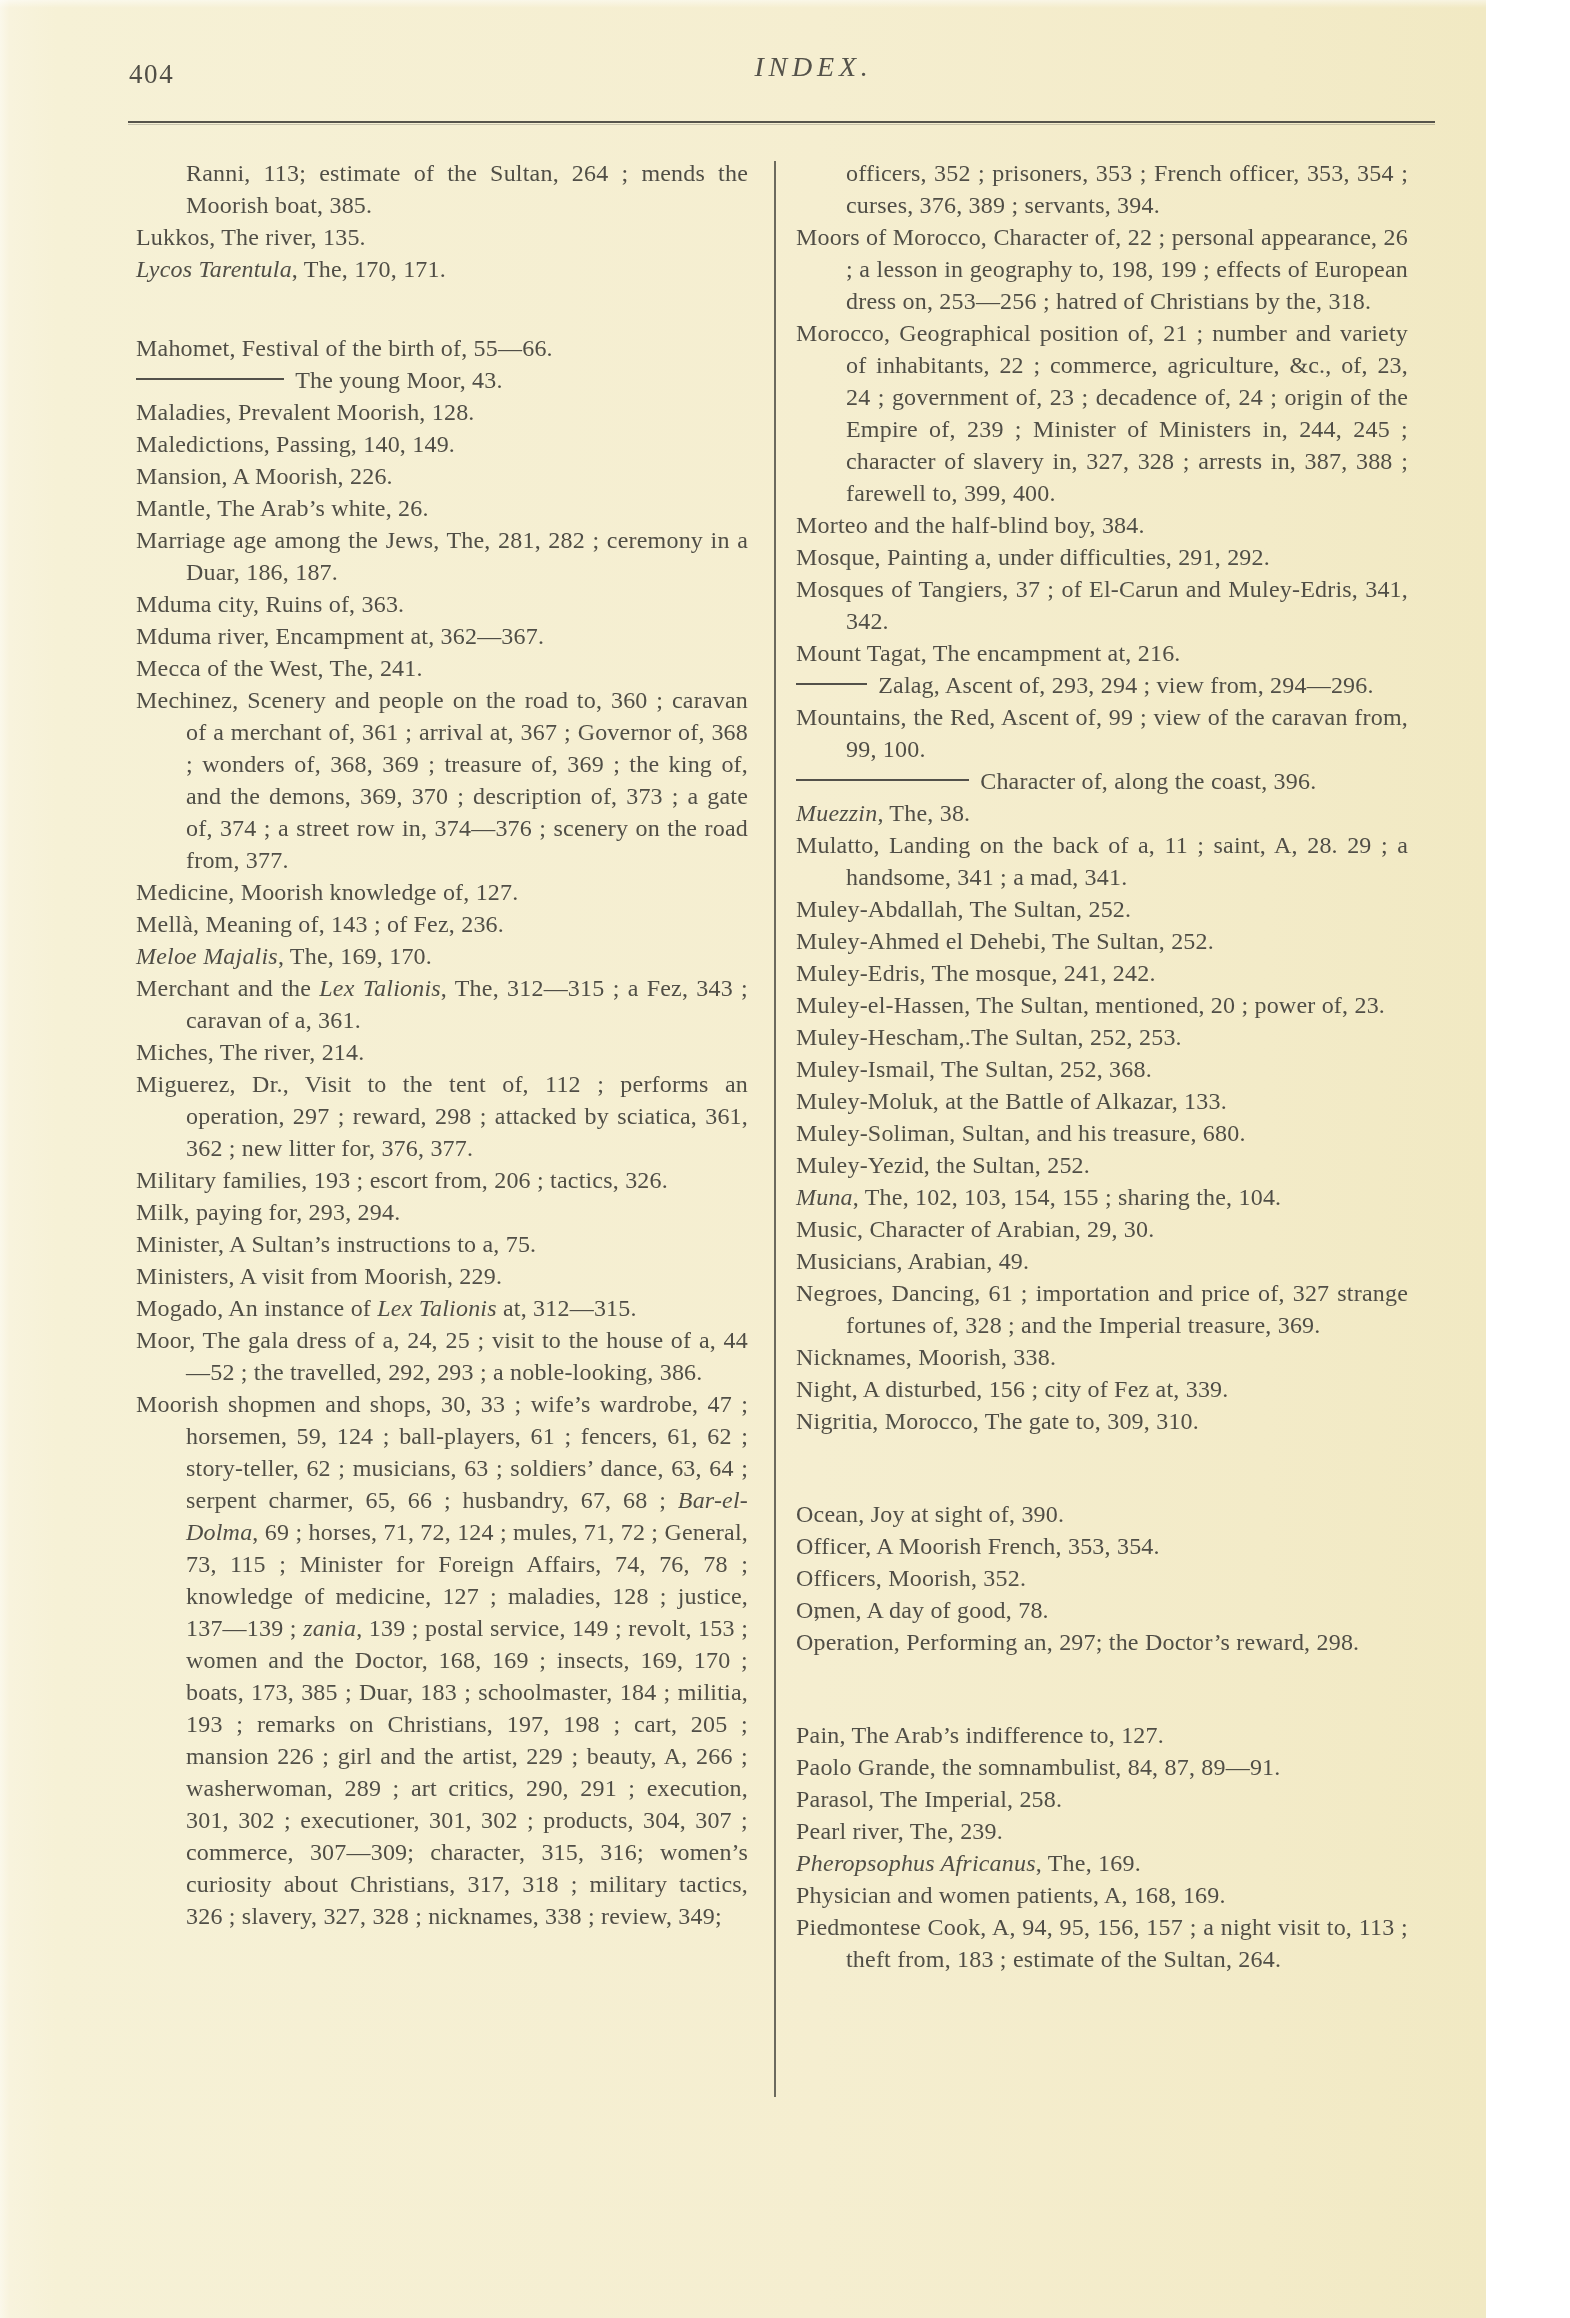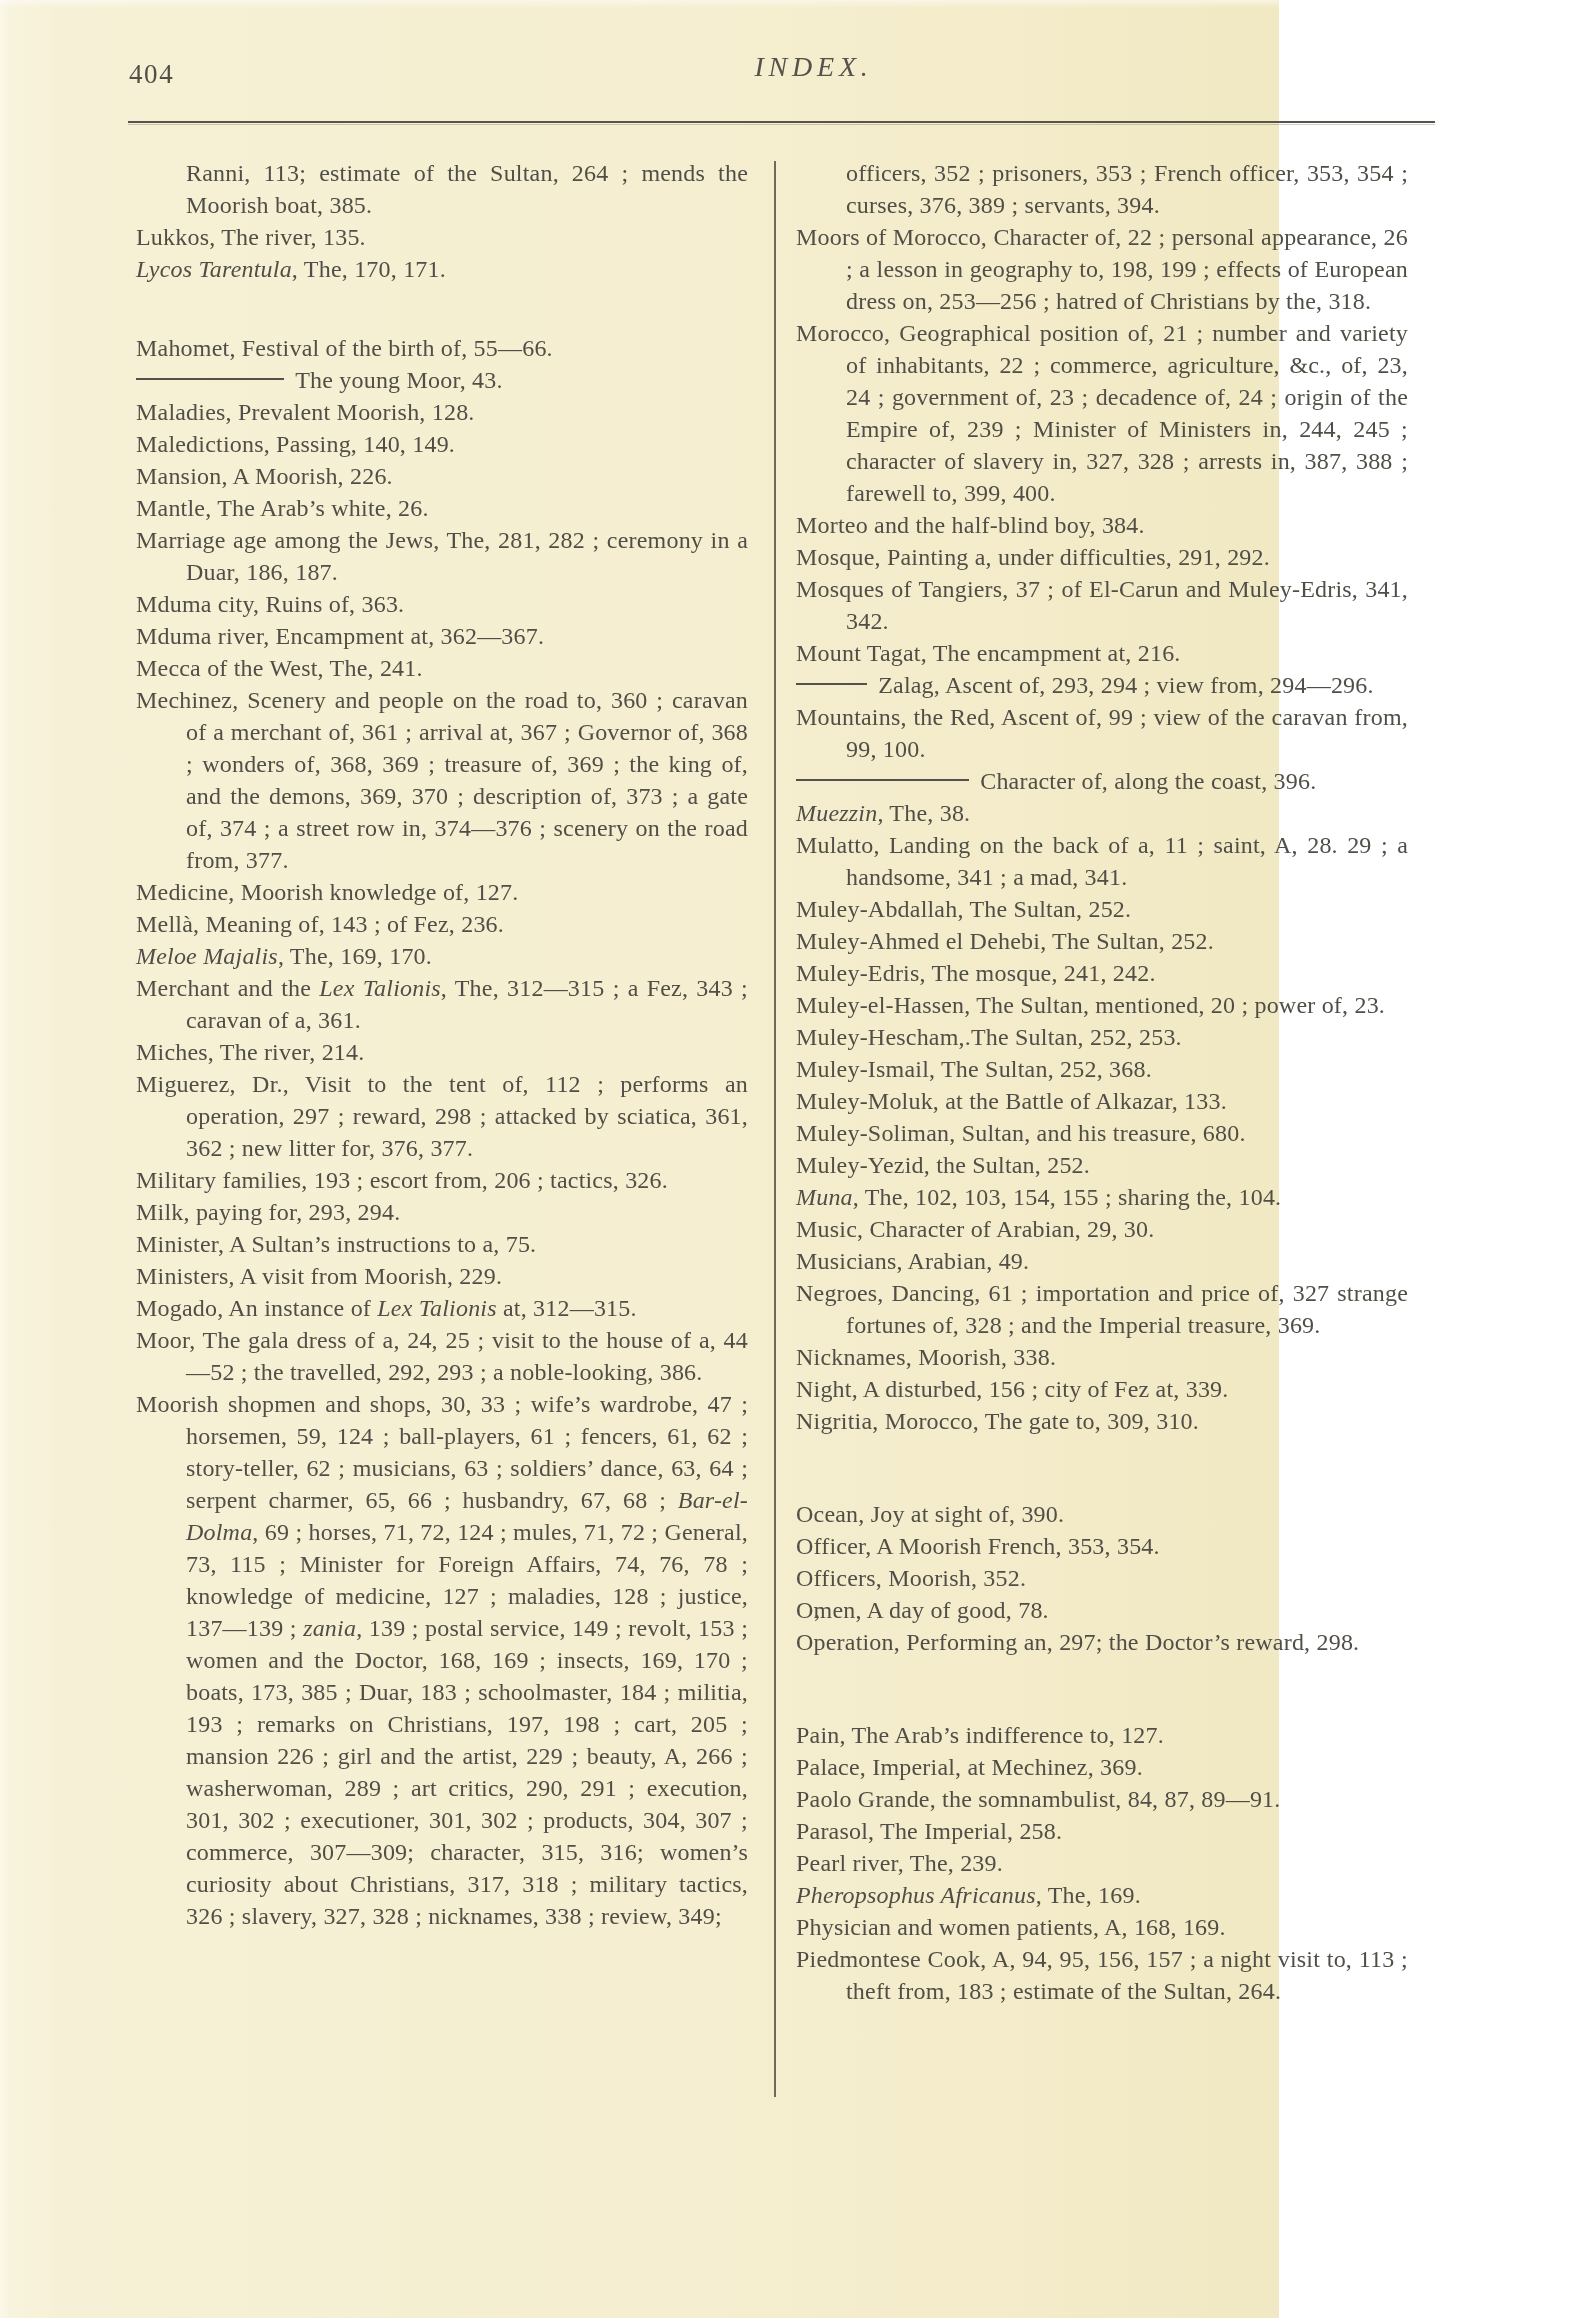--- a/index.html
+++ b/index.html
@@ -1,18 +1,18 @@
 <!DOCTYPE html>
 <html style="font-size:13px"><head>
 <meta charset="utf-8">
 <style>
   html,body{margin:0;padding:0;}
   body{width:1571px;height:2319px;overflow:hidden;
        font-family:"Liberation Serif","DejaVu Serif",serif;}
-  #page{position:relative;width:1279px;height:2319px;
+  #page{position:relative;width:1486px;height:2319px;
         background:linear-gradient(90deg,#fbf8ea 0px,#f8f3dd 9.6px,#f6f1d6 56px,#f5eed0 55%,#f3ebc8 85%,#f1e9c3 100%);
         color:#504e46;}
   #page::after{content:"";position:absolute;left:0;top:0;right:0;height:8px;
         background:linear-gradient(180deg,rgba(255,255,255,.5),rgba(255,255,255,0));pointer-events:none;}
   .pagenum{position:absolute;left:129px;top:59px;font-size:27px;letter-spacing:1.6px;color:#514f47;}
   .title{position:absolute;left:0;top:51px;width:1571px;text-align:center;
          font-style:italic;font-size:28px;letter-spacing:4.8px;color:#54524a;margin-left:28px;}
   .hrule{position:absolute;left:128px;top:121px;width:1307px;height:4px;
          background:linear-gradient(180deg,#56544b 0 1.6px,rgba(0,0,0,0) 1.6px 3.2px,rgba(86,84,75,.28) 3.2px 4px);}
   .vrule{position:absolute;left:774px;top:161px;width:2.4px;height:1936px;
@@ -93,21 +93,20 @@
       <div class="entry">Negroes, Dancing, 61 ; importation and price of, 327 strange fortunes of, 328 ; and the Imperial treasure, 369.</div>
       <div class="entry">Nicknames, Moorish, 338.</div>
       <div class="entry">Night, A disturbed, 156 ; city of Fez at, 339.</div>
       <div class="entry">Nigritia, Morocco, The gate to, 309, 310.</div>
       <div class="entry" style="margin-top: 61px;">Ocean, Joy at sight of, 390.</div>
       <div class="entry">Officer, A Moorish French, 353, 354.</div>
       <div class="entry">Officers, Moorish, 352.</div>
       <div class="entry">Omen, A day of good, 78.</div>
       <div class="entry">Operation, Performing an, 297; the Doctor’s reward, 298.</div>
       <div class="entry" style="margin-top: 61px;">Pain, The Arab’s indifference to, 127.</div>
-      <div class="entry">Palace, Imperial, at Mechinez, 369.</div>
       <div class="entry">Paolo Grande, the somnambulist, 84, 87, 89—91.</div>
       <div class="entry">Parasol, The Imperial, 258.</div>
       <div class="entry">Pearl river, The, 239.</div>
       <div class="entry"><i>Pheropsophus Africanus</i>, The, 169.</div>
       <div class="entry">Physician and women patients, A, 168, 169.</div>
       <div class="entry">Piedmontese Cook, A, 94, 95, 156, 157 ; a night visit to, 113 ; theft from, 183 ; estimate of the Sultan, 264.</div>
     </div>
   <span class="stray">,</span>
 </div>
 

